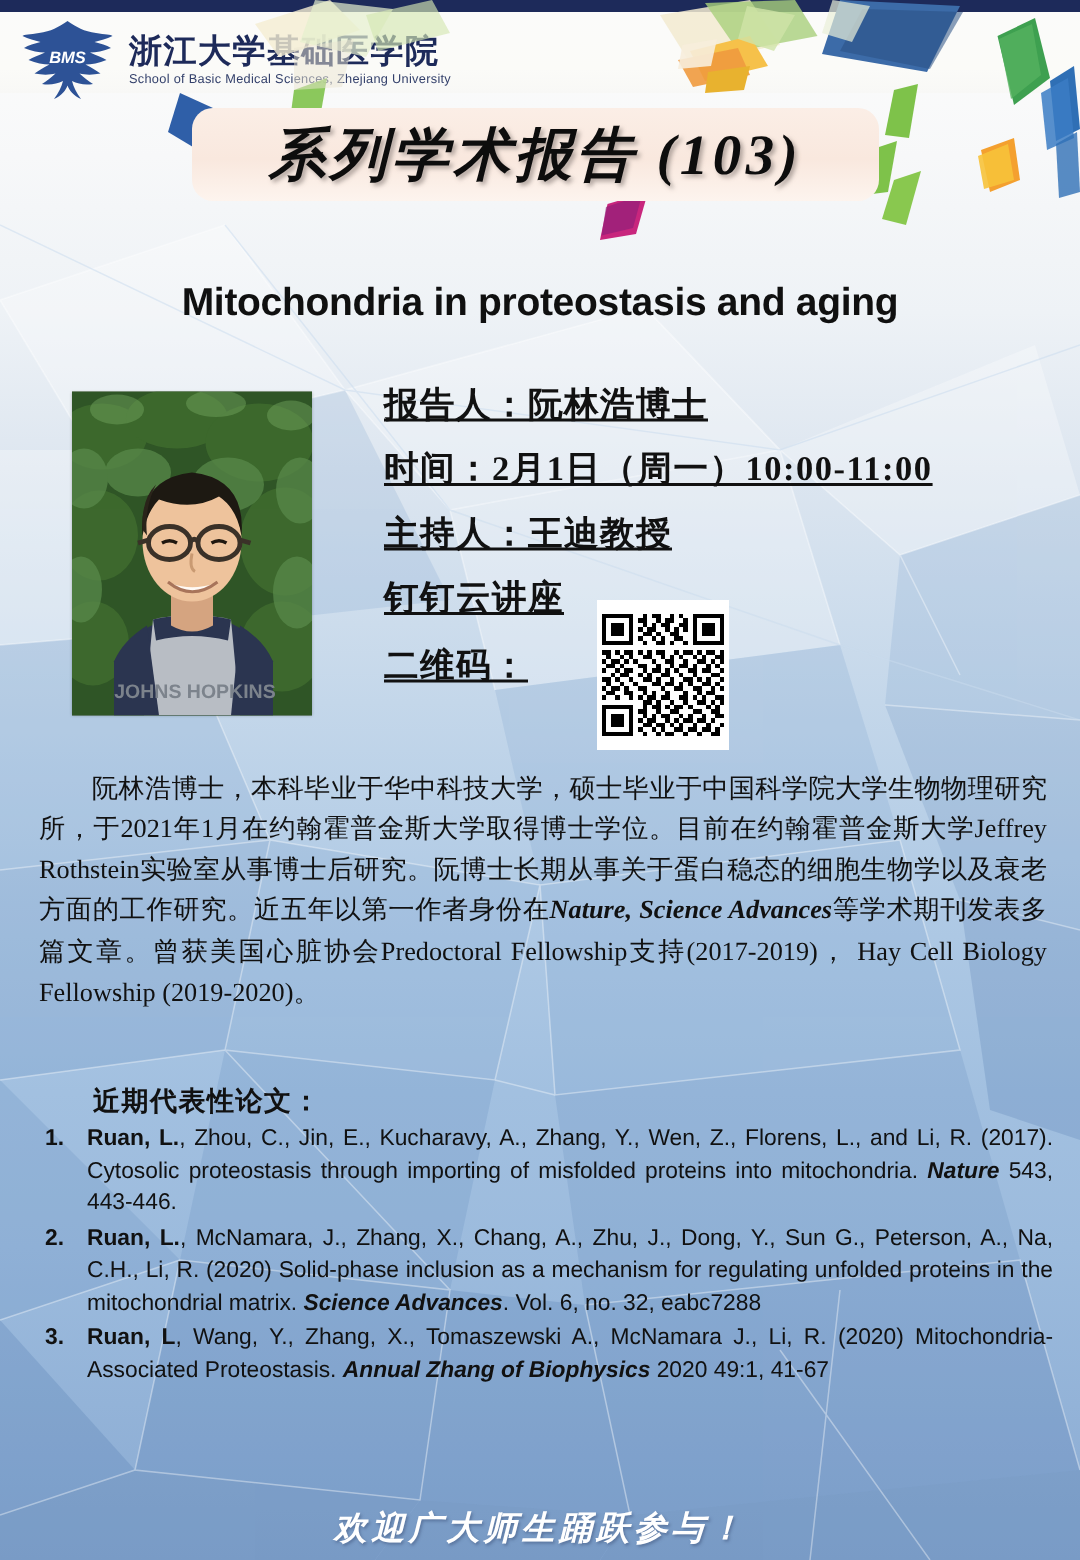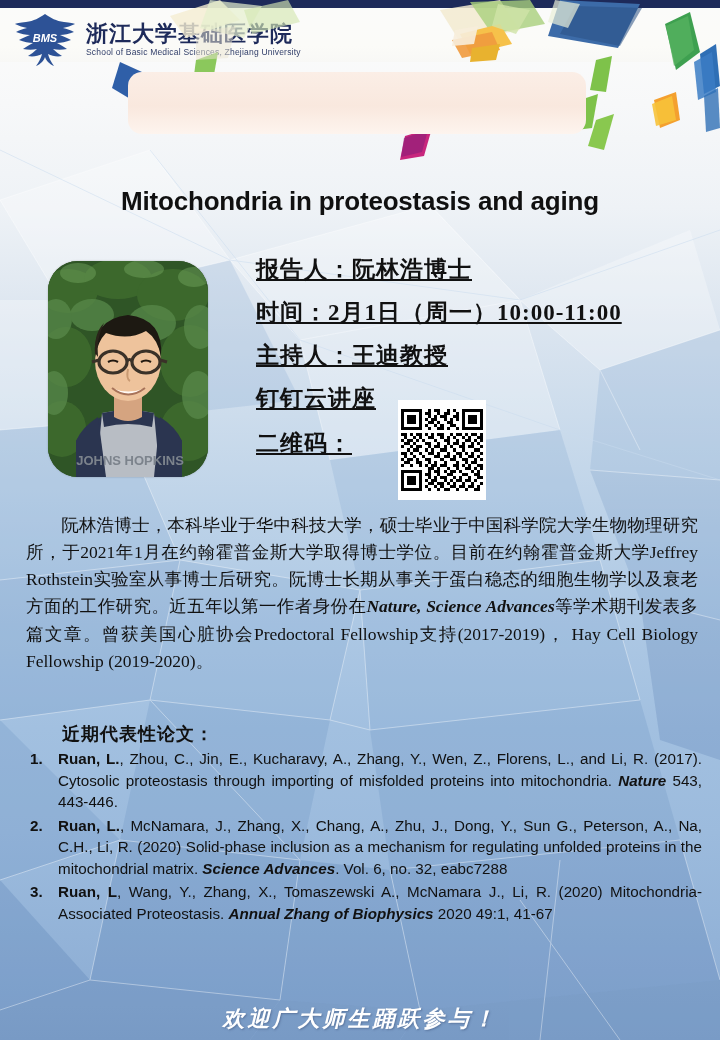--- a/index.html
+++ b/index.html
@@ -69,21 +69,20 @@
     font-family:"Liberation Sans", sans-serif;
     font-weight:bold;font-size:26px;color:#101010;
     letter-spacing:-.2px;
   }
 
   
   .photo{
     position:absolute;left:48px;top:261px;width:160px;height:216px;
     overflow:hidden;background:#2e4f23;
     box-shadow:0 0 2px rgba(0,0,0,.25);
-    border-radius:30px;
   }
   .photo svg{display:block;width:160px;height:216px;}
 
   
   .info{
     position:absolute;left:256px;top:258px;width:450px;
   }
   .info-line{
     font-family:"Liberation Serif", serif;
     font-weight:bold;
@@ -254,20 +253,21 @@
     <polygon points="405,136 432,128 424,156 400,160" fill="#c8267d"></polygon>
     <polygon points="404,138 428,130 422,152 401,157" fill="#8e1f7a" opacity=".65"></polygon>
     <polygon points="196,60 218,52 212,86 192,90" fill="#7ec24a" opacity=".9"></polygon>
     <polygon points="170,16 220,0 240,20 186,38" fill="#f5edd2" opacity=".8"></polygon>
     <polygon points="210,0 262,6 244,38 200,28" fill="#e6f0cd" opacity=".7"></polygon>
     <polygon points="244,10 288,0 300,22 252,34" fill="#d4e7b2" opacity=".65"></polygon>
     <polygon points="196,32 236,26 228,58 196,60" fill="#ece6d2" opacity=".5"></polygon>
   </svg>
 
   <div class="banner"></div>
+  <div class="banner-text">系列学术报告 (103)</div>
 
   <div class="en-title">Mitochondria in proteostasis and aging</div>
 
   <div class="photo">
     <svg viewBox="0 0 160 216">
       <rect width="160" height="216" fill="#2f5526"></rect>
       <g fill="#3f6b2e" opacity=".9">
         <ellipse cx="20" cy="30" rx="30" ry="22"></ellipse>
         <ellipse cx="70" cy="18" rx="34" ry="20"></ellipse>
         <ellipse cx="125" cy="34" rx="36" ry="26"></ellipse>

